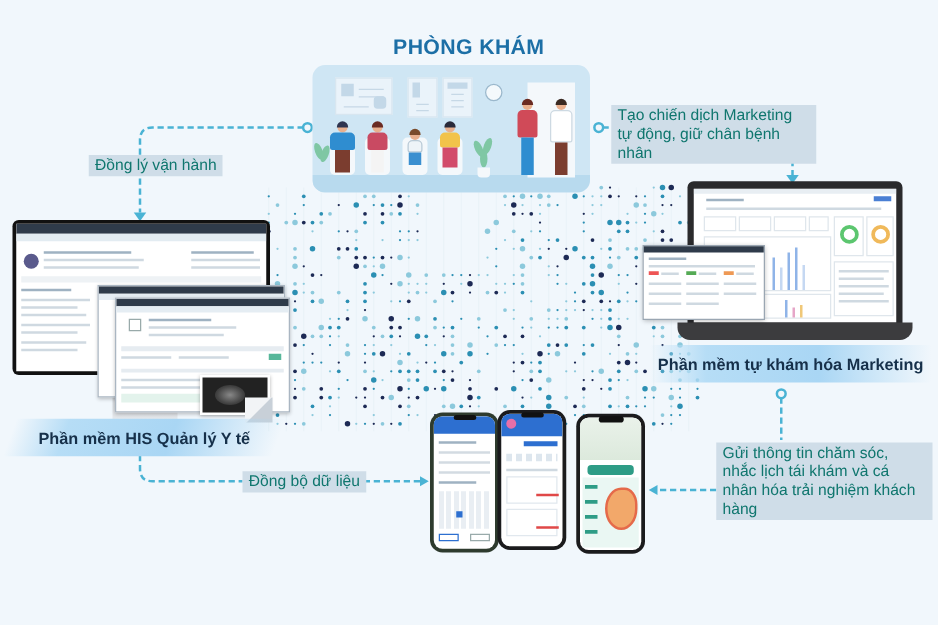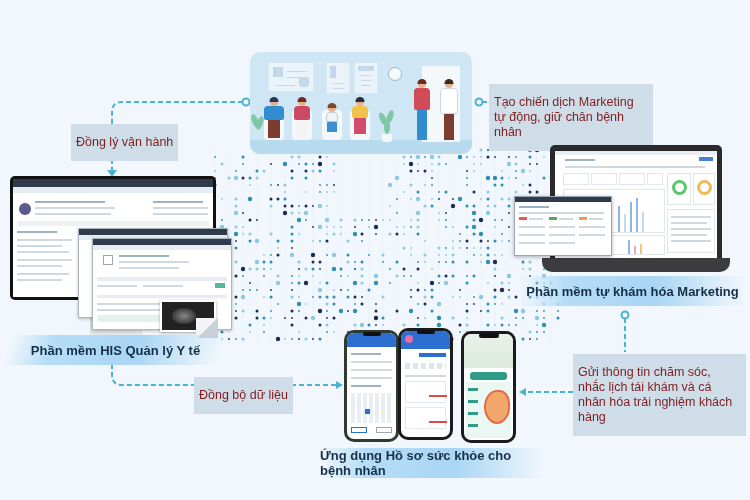--- a/index.html
+++ b/index.html
@@ -22,21 +22,21 @@
   .chair { position: absolute; width: 20px; height: 30px; background: #f4f8fb; border-radius: 4px; }
   .person { position: absolute; }
   .person .head { position: absolute; width: 8px; height: 8px; border-radius: 50%; background: #e9b08e; left: 50%; transform: translateX(-50%); }
   .person .hair { position: absolute; width: 9px; height: 5px; border-radius: 5px 5px 0 0; left: 50%; transform: translateX(-50%); top: -1px; }
   .person .body { position: absolute; left: 50%; transform: translateX(-50%); border-radius: 4px 4px 2px 2px; }
   .person .legs { position: absolute; left: 50%; transform: translateX(-50%); }
   .plant { position: absolute; }
   .leaf { position: absolute; width: 6px; height: 14px; background: #7fc7a4; border-radius: 50%; }
 
   
-  .label { background: #cfdde8; color: #7f1d1d; font-size: 12.5px; line-height: 15px; padding: 11px 5px; }
+  .label { background: #cfdde8; color: #0f766e; font-size: 12.5px; line-height: 15px; padding: 1px 5px; }
   .lbl-ops { left: 71px; top: 124px; }
   .lbl-mkt { left: 489px; top: 84px; width: 164px; }
   .lbl-sync { left: 194px; top: 377px; }
   .lbl-care { left: 573px; top: 354px; width: 173px; }
 
   
   svg.lines { position: absolute; left: 0; top: 0; }
 
   
   .dots { position: absolute; left: 0; top: 0; }
@@ -752,20 +752,21 @@
       <circle cx="625" cy="315" r="3.5"></circle>
     </g>
     <g fill="#4ab3d4">
       <path d="M107 170 L117 170 L112 177 Z"></path>
       <path d="M629 140 L639 140 L634 147 Z"></path>
       <path d="M336 381 L336 389 L343 385 Z"></path>
       <path d="M526 388 L526 396 L519 392 Z"></path>
     </g>
   </svg>
 
+  <div class="abs title">PHÒNG KHÁM</div>
   <div class="abs clinic">
     <div class="floor"></div>
     <div class="poster" style="left:18px;top:10px;width:46px;height:30px;">
       <div style="position:absolute;left:4px;top:4px;width:10px;height:10px;background:#c3d8e8;"></div>
       <div class="ln" style="top:8px;left:18px;"></div>
         <div class="ln" style="top:14px;left:18px;"></div>
       <div class="ln" style="top:22px;right:18px;"></div>
       <div style="position:absolute;right:4px;bottom:4px;width:10px;height:10px;background:#c3d8e8;border-radius:3px;"></div>
     </div>
     <div class="poster" style="left:76px;top:10px;width:24px;height:32px;">
@@ -986,16 +987,13 @@
       <div style="position:absolute;left:6px;top:38px;right:6px;height:8px;background:#2e9c86;border-radius:3px;"></div>
       <div style="position:absolute;left:2px;right:2px;top:48px;bottom:2px;background:#eaf7f3;"></div>
       <div style="position:absolute;left:20px;top:56px;width:26px;height:34px;border-radius:50% 40% 50% 50%;background:#f2a86a;border:2px solid #e56a4a;"></div>
       <div style="position:absolute;left:4px;top:54px;width:10px;height:3px;background:#2e9c86;"></div>
       <div style="position:absolute;left:4px;top:66px;width:10px;height:3px;background:#2e9c86;"></div>
       <div style="position:absolute;left:4px;top:78px;width:10px;height:3px;background:#2e9c86;"></div>
       <div style="position:absolute;left:4px;top:90px;width:10px;height:3px;background:#2e9c86;"></div>
     </div>
     <div class="notch" style="width:20px;height:5px;"></div>
   </div>
-  <div class="abs banner ban-app">
-      <span>Ứng dụng Hồ sơ sức khỏe cho bệnh nhân</span>
-    </div>
 </div>
 
 </body></html>

